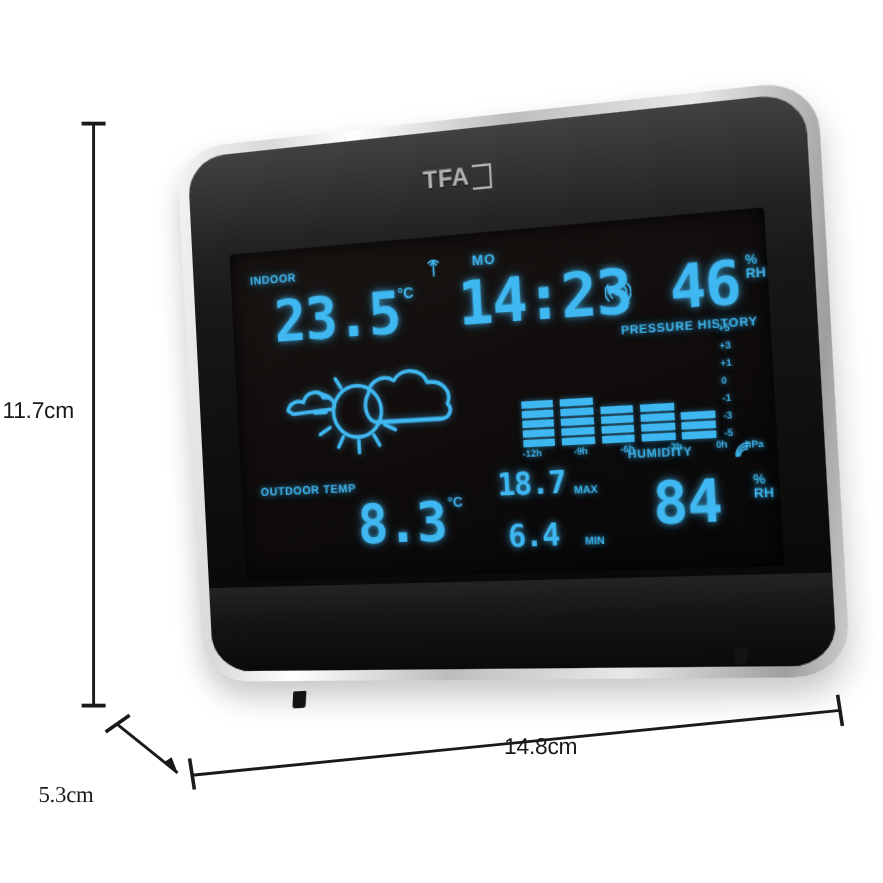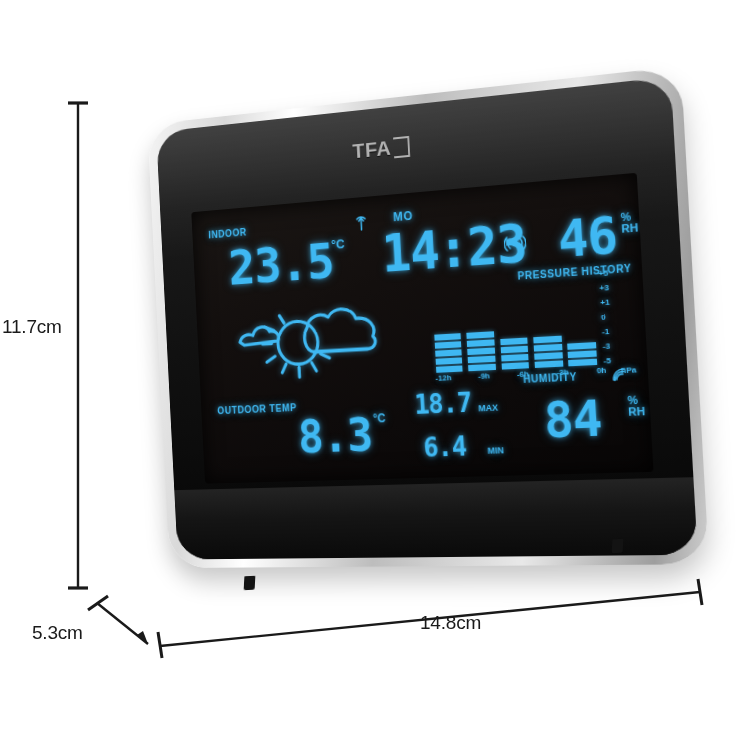--- a/index.html
+++ b/index.html
@@ -18,23 +18,23 @@
 
   
   .dim-label {
     position: absolute;
     color: #1a1a1a;
     font-size: 19px;
     font-family: "Liberation Sans", sans-serif;
     letter-spacing: -0.2px;
     white-space: nowrap;
   }
-  #dim-height-label { left: 2px;  top: 316px; }
+  #dim-height-label { left: 2px;  top: 332px; }
   #dim-width-label  { left: 420px; top: 612px; }
-  #dim-depth-label  { left: 32px;  top: 622px; }
+  #dim-depth-label  { left: 32px;  top: 652px; font-family: Liberation Serif, serif; }
 
   .dim-svg {
     position: absolute;
     left: 0; top: 0;
     width: 736px; height: 736px;
     pointer-events: none;
   }
 
   
   #device-wrap {

